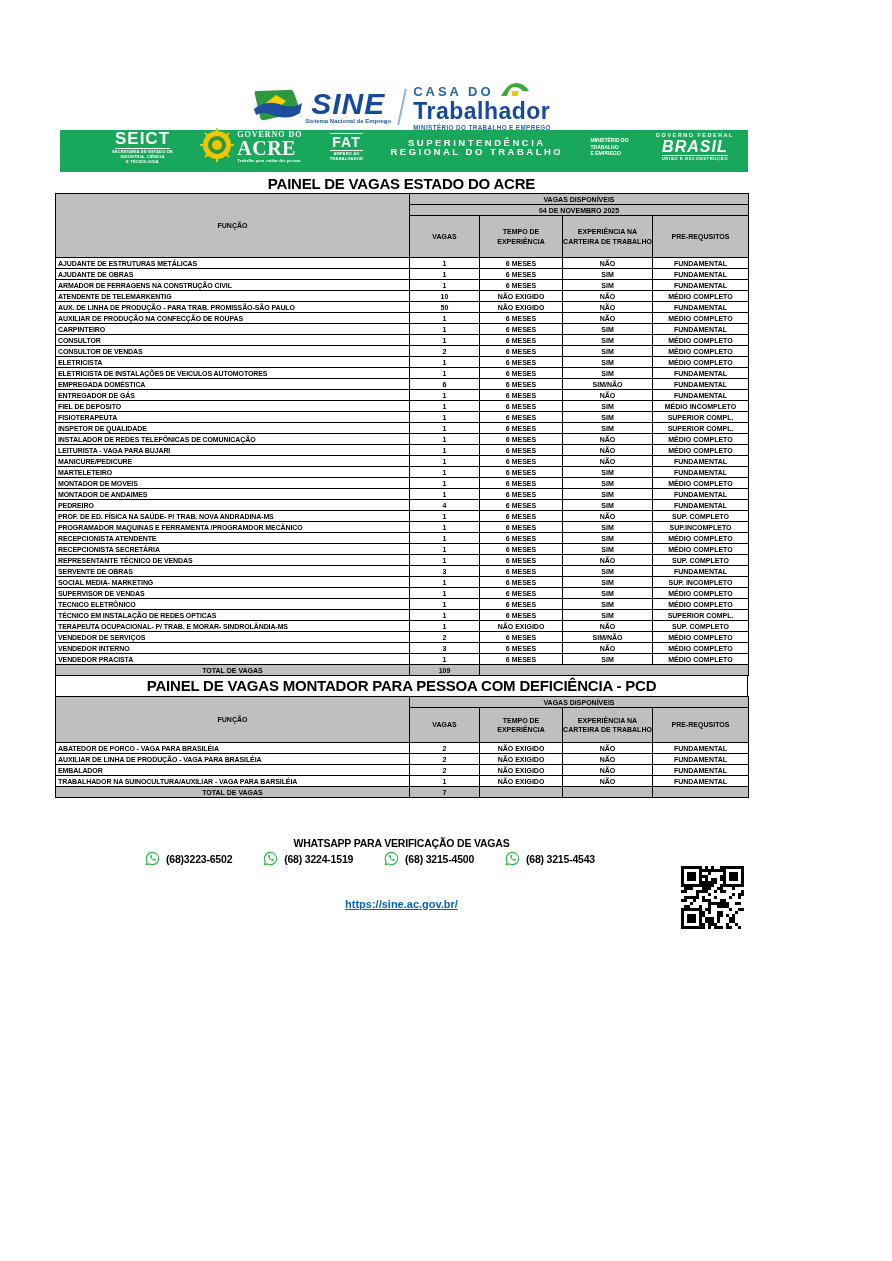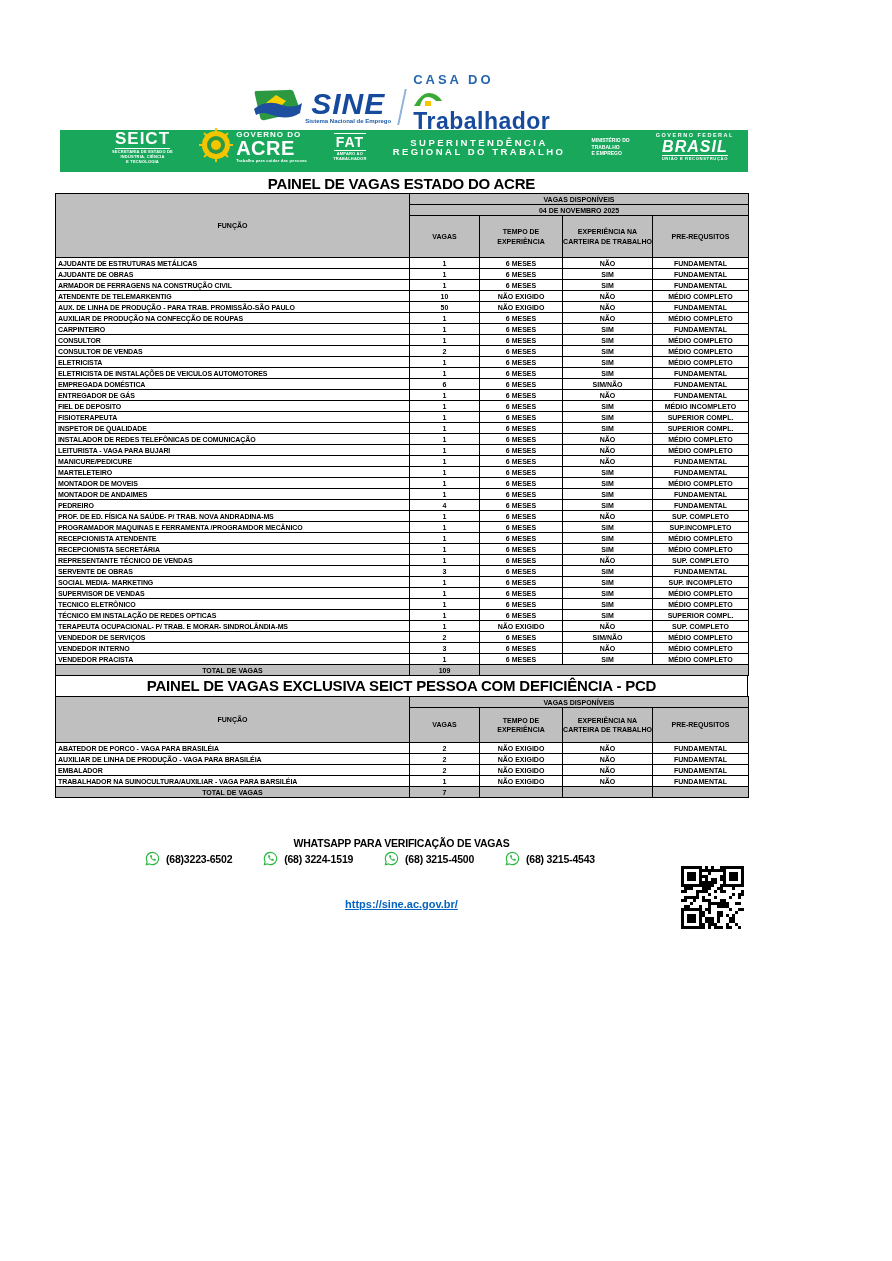--- a/index.html
+++ b/index.html
@@ -9,32 +9,32 @@
 
   
   .logo-row { position:absolute; top:84px; left:55px; width:693px; height:46px;
               display:flex; justify-content:center; align-items:center; gap:10px; }
   .sine-logo { display:flex; align-items:center; gap:1px; }
   .sine-text { display:flex; flex-direction:column; align-items:center; }
   .sine-name { font-size:30px; font-weight:bold; font-style:italic; color:#164a9c; line-height:0.9; letter-spacing:1px; }
   .sine-sub  { font-size:6px; font-weight:bold; color:#1d5cab; margin-top:1px; }
   .logo-divider { width:2px; height:36px; background:#8fb3d9; transform:skewX(-12deg); }
   .casa-logo { display:flex; flex-direction:column; line-height:1; }
-  .casa-top { display:flex; align-items:flex-start; gap:6px;flex-direction:column; }
+  .casa-top { display:flex; align-items:center; gap:6px; }
   .casa-line1 { font-size:13px; font-weight:bold; color:#2766ae; letter-spacing:3px; }
   .casa-name { font-size:23px; font-weight:bold; color:#164a9c; letter-spacing:0.5px; }
   .casa-sub { font-size:6.3px; font-weight:bold; color:#2766ae; margin-top:2px; letter-spacing:0.4px; }
 
   
   .banner { position:absolute; top:130px; left:60px; width:688px; height:42px;
             display:flex; align-items:center; justify-content:space-between; padding:0 14px 8px 52px; }
   .bblock { display:flex; flex-direction:column; align-items:center; color:#fff; line-height:1; text-align:center; }
   .seict-name { font-size:17px; font-weight:bold; letter-spacing:1px; border-bottom:1px solid #fff; padding-bottom:1px; }
   .tiny { font-size:4px; font-weight:bold; margin-top:1px; letter-spacing:0.2px; }
-  .gov-acre { display:flex; align-items:center; gap:3px; }
+  .gov-acre { display:flex; align-items:center; gap:3px;font-family:Liberation Serif, serif; }
   .gov-texts { display:flex; flex-direction:column; align-items:flex-start; color:#fff; line-height:0.95; }
   .gov-line1 { font-size:8px; font-weight:bold; letter-spacing:1px; }
   .gov-line2 { font-size:20px; font-weight:900; letter-spacing:0.5px; }
   .fat-name { font-size:14px; font-weight:900; letter-spacing:1px; border-top:1px solid #fff; border-bottom:1px solid #fff; padding:1px 2px; }
   .sup-line { font-size:9.5px; font-weight:bold; letter-spacing:2.5px; }
   .min-lines { font-size:5px; font-weight:bold; line-height:1.3; text-align:left; }
   .brasil-line1 { font-size:5.5px; font-weight:900; letter-spacing:1.5px; }
   .brasil-name { font-size:16px; font-weight:900; font-style:italic; letter-spacing:1px; }
   .brasil-line3 { font-size:4.2px; font-weight:bold; border-top:1px solid #fff; padding-top:1px; letter-spacing:0.6px; }
 
@@ -445,21 +445,21 @@
         </tbody>
       <tbody>
           <tr class="total-row">
         <td class="total-label">TOTAL DE VAGAS</td>
         <td class="c-center">109</td>
         <td colspan="3"></td>
       </tr>
     </tbody>
       </table>
 
-    <div class="pcd-title">PAINEL DE VAGAS EXCLUSIVA SEICT PESSOA COM DEFICIÊNCIA - PCD</div>
+    <div class="pcd-title">PAINEL DE VAGAS MONTADOR PARA PESSOA COM DEFICIÊNCIA - PCD</div>
 
     <table class="vagas pcd">
       <colgroup>
           <col style="width:354px">
           <col style="width:70px">
           <col style="width:83px">
           <col style="width:90px">
           <col style="width:96px">
         </colgroup>
       <tbody>

